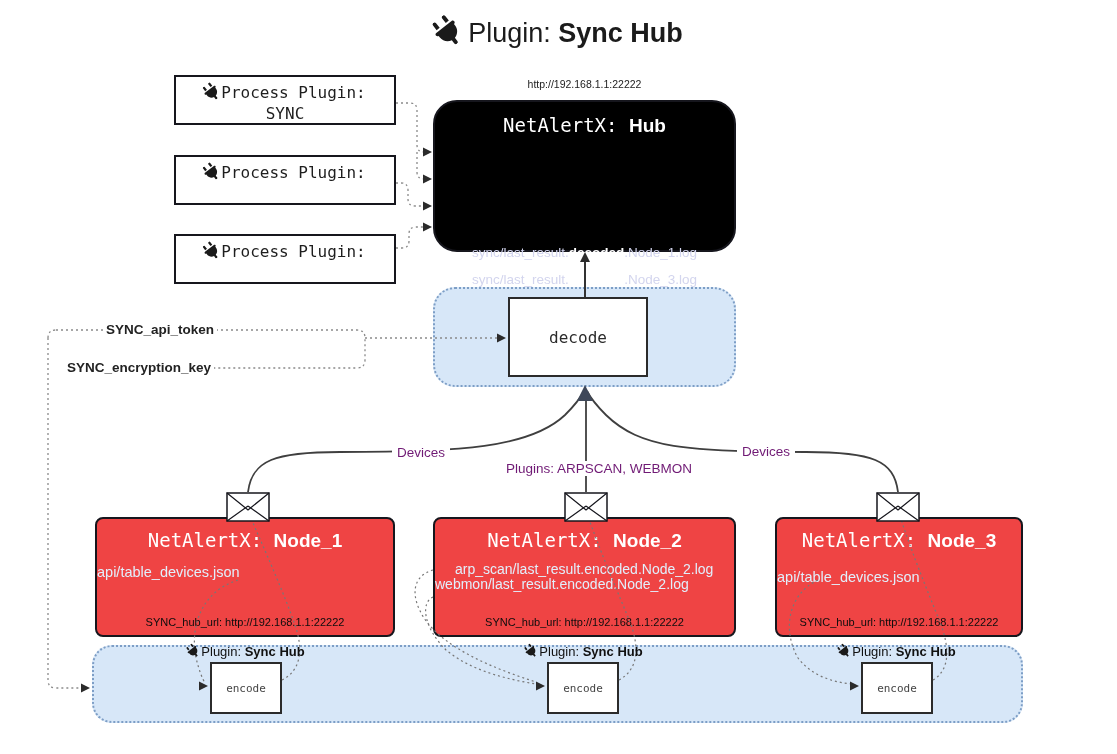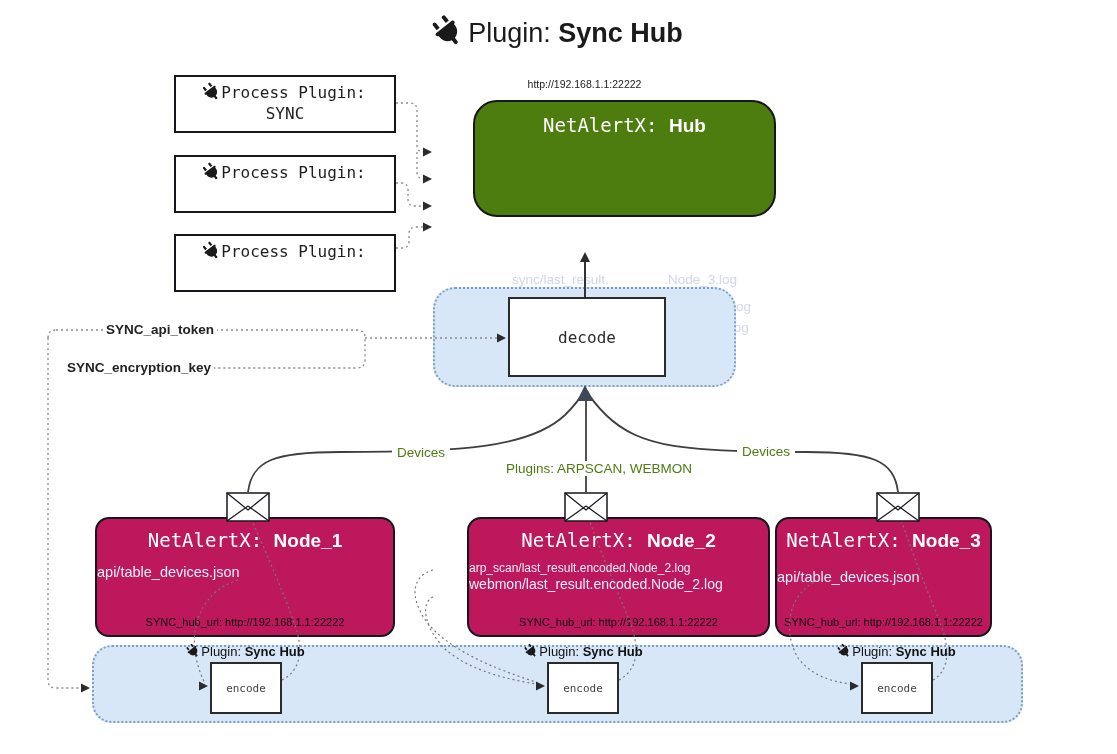--- a/index.html
+++ b/index.html
@@ -8,59 +8,59 @@
   .abs{position:absolute;}
   .z1{z-index:1;} .z2{z-index:2;} .z3{z-index:3;}
 
   
   #page-title{left:0;right:0;top:16px;text-align:center;font-size:27px;color:#1b1b1b;}
   #page-title .bold{font-weight:bold;}
   .plug-svg{fill:#1a1a1a;transform:rotate(-38deg);}
 
   
   #hub-url{left:433px;top:78px;width:303px;text-align:center;font-size:10.5px;color:#222;}
-  #hub-box{left:433px;top:100px;width:303px;height:117px;background:#4d7c0f;
-           border:2px solid #16161d;border-radius:24px;box-sizing:border-box;margin-left:40px;}
+  #hub-box{left:433px;top:100px;width:303px;height:152px;background:#000000;
+           border:2px solid #16161d;border-radius:24px;box-sizing:border-box;}
   .hub-title{position:absolute;left:0;top:12px;width:100%;text-align:center;color:#fff;font-size:19px;}
   .mono{font-family:"DejaVu Sans Mono","Liberation Mono",monospace;}
   .hub-line{position:absolute;left:4px;width:calc(100% - 8px);text-align:center;
             font-size:13.5px;color:#d3d5ee;white-space:nowrap;}
   .hub-line b{color:#ffffff;}
   .hl0{top:143px;} .hl1{top:170px;} .hl2{top:197px;} .hl3{top:218px;}
 
   
-  .pbox{left:174px;width:222px;height:58px;background:#fff;border:2px solid #16161d;
+  .pbox{left:174px;width:222px;height:50px;background:#fff;border:2px solid #16161d;
         box-sizing:border-box;text-align:center;
         font-family:"DejaVu Sans Mono","Liberation Mono",monospace;font-size:16px;color:#1e1e1e;}
   #pbox-0{top:75px;} #pbox-1{top:155px;} #pbox-2{top:234px;}
   .pbox .l1{margin-top:6px;} .pbox .l2{margin-top:2px;}
 
   
   .panel{background:#d7e7f8;border:2px dotted #7d9ec6;box-sizing:border-box;}
   #decode-panel{left:433px;top:287px;width:303px;height:100px;border-radius:22px;}
-  #decode-box{left:508px;top:297px;width:158px;height:80px;background:#fff;border:2px solid #2b2b2b;
+  #decode-box{left:508px;top:297px;width:140px;height:80px;background:#fff;border:2px solid #2b2b2b;
               box-sizing:border-box;display:flex;align-items:center;justify-content:center;
               font-family:"DejaVu Sans Mono","Liberation Mono",monospace;font-size:16px;color:#2b2b2b;}
 
   
   .cfg-label{font-size:13.5px;color:#222;background:#fff;padding:0 3px;white-space:nowrap;font-weight:bold;}
   #cfg-token{left:103px;top:322px;}
   #cfg-key{left:64px;top:360px;}
 
   
-  .edge-label{font-size:13.5px;color:#4d7c0f;background:#fff;padding:0 3px;white-space:nowrap;text-align:center;}
+  .edge-label{font-size:13.5px;color:#701a75;background:#fff;padding:0 3px;white-space:nowrap;text-align:center;}
   #devices-left{left:392px;top:445px;width:52px;}
   #devices-right{left:737px;top:444px;width:52px;}
   #plugins-mid{left:503px;top:461px;width:166px;}
 
   
-  .node{background:#be185d;border:2px solid #16161d;border-radius:14px;box-sizing:border-box;height:120px;top:517px;}
+  .node{background:#ef4444;border:2px solid #16161d;border-radius:8px;box-sizing:border-box;height:120px;top:517px;}
   #node-0{left:95px;width:300px;}
-  #node-1{left:433px;width:303px;margin-left:34px;}
-  #node-2{left:775px;width:217px;}
+  #node-1{left:433px;width:303px;}
+  #node-2{left:775px;width:248px;}
   .node-title{position:absolute;left:0;top:10px;width:100%;text-align:center;color:#fff;font-size:19px;white-space:nowrap;}
   .node-file{position:absolute;left:0;width:100%;text-align:left;color:#e2effc;font-size:14.5px;white-space:nowrap;}
   .node-url{position:absolute;left:0;top:97px;width:100%;text-align:center;color:#0d0d0d;font-size:11px;white-space:nowrap;}
 
   
   #bottom-panel{left:92px;top:645px;width:931px;height:78px;border-radius:20px;}
   .encode-box{top:662px;width:72px;height:52px;background:#fff;border:2px solid #2b2b2b;box-sizing:border-box;
               display:flex;align-items:center;justify-content:center;
               font-family:"DejaVu Sans Mono","Liberation Mono",monospace;font-size:11px;color:#444;}
   #encode-0{left:210px;} #encode-1{left:547px;} #encode-2{left:861px;}
@@ -83,20 +83,21 @@
 
   <div id="page-title" class="abs z3">
     <svg class="plug-svg" width="27" height="31" style="vertical-align:-5px;margin-right:7px;">
         <use href="#plug"></use>
       </svg><span>Plugin: </span><span class="bold">Sync Hub</span>
   </div>
 
   <div id="hub-url" class="abs z3">http://192.168.1.1:22222</div>
   <div id="hub-box" class="abs z1">
     <div class="hub-title"><span class="mono">NetAlertX: </span><b>Hub</b></div>
+    <div class="hub-line hl0"><span>sync/last_result.</span><b>decoded</b><span>.Node_1.log</span></div>
     <div class="hub-line hl1"><span>sync/last_result.</span><b>decoded</b><span>.Node_3.log</span></div>
     <div class="hub-line hl2"><span>arp_scan/last_result.</span><b>decoded</b><span>.Node_2.log</span></div>
     <div class="hub-line hl3"><span>webmon/last_result.</span><b>decoded</b><span>.Node_2.log</span></div>
   </div>
 
   <div id="pbox-0" class="abs z1 pbox">
     <div class="l1"><svg class="plug-svg" width="15" height="18" style="vertical-align:-3px;margin-right:2px;">
           <use href="#plug"></use>
         </svg><span>Process Plugin:</span></div>
     <div class="l2">SYNC</div>
@@ -124,21 +125,21 @@
   <div id="devices-right" class="abs z3 edge-label">Devices</div>
   <div id="plugins-mid" class="abs z3 edge-label">Plugins: ARPSCAN, WEBMON</div>
 
   <div id="node-0" class="abs z1 node">
     <div class="node-title"><span class="mono">NetAlertX: </span><b>Node_1</b></div>
     <div class="node-file" style="top:45px;">api/table_devices.json</div>
     <div class="node-url">SYNC_hub_url: http://192.168.1.1:22222</div>
   </div>
   <div id="node-1" class="abs z1 node">
     <div class="node-title"><span class="mono">NetAlertX: </span><b>Node_2</b></div>
-    <div class="node-file" style="top:42px;font-size:12px;">arp_scan/last_result.encoded.Node_2.log</div>
+    <div class="node-file" style="top:42px;font-size:14px;padding-left:20px;">arp_scan/last_result.encoded.Node_2.log</div>
     <div class="node-file" style="top:57px;font-size:14px;">webmon/last_result.encoded.Node_2.log</div>
     <div class="node-url">SYNC_hub_url: http://192.168.1.1:22222</div>
   </div>
   <div id="node-2" class="abs z1 node">
     <div class="node-title"><span class="mono">NetAlertX: </span><b>Node_3</b></div>
     <div class="node-file" style="top:50px;">api/table_devices.json</div>
     <div class="node-url">SYNC_hub_url: http://192.168.1.1:22222</div>
   </div>
 
   <div id="bottom-panel" class="abs z1 panel"></div>

